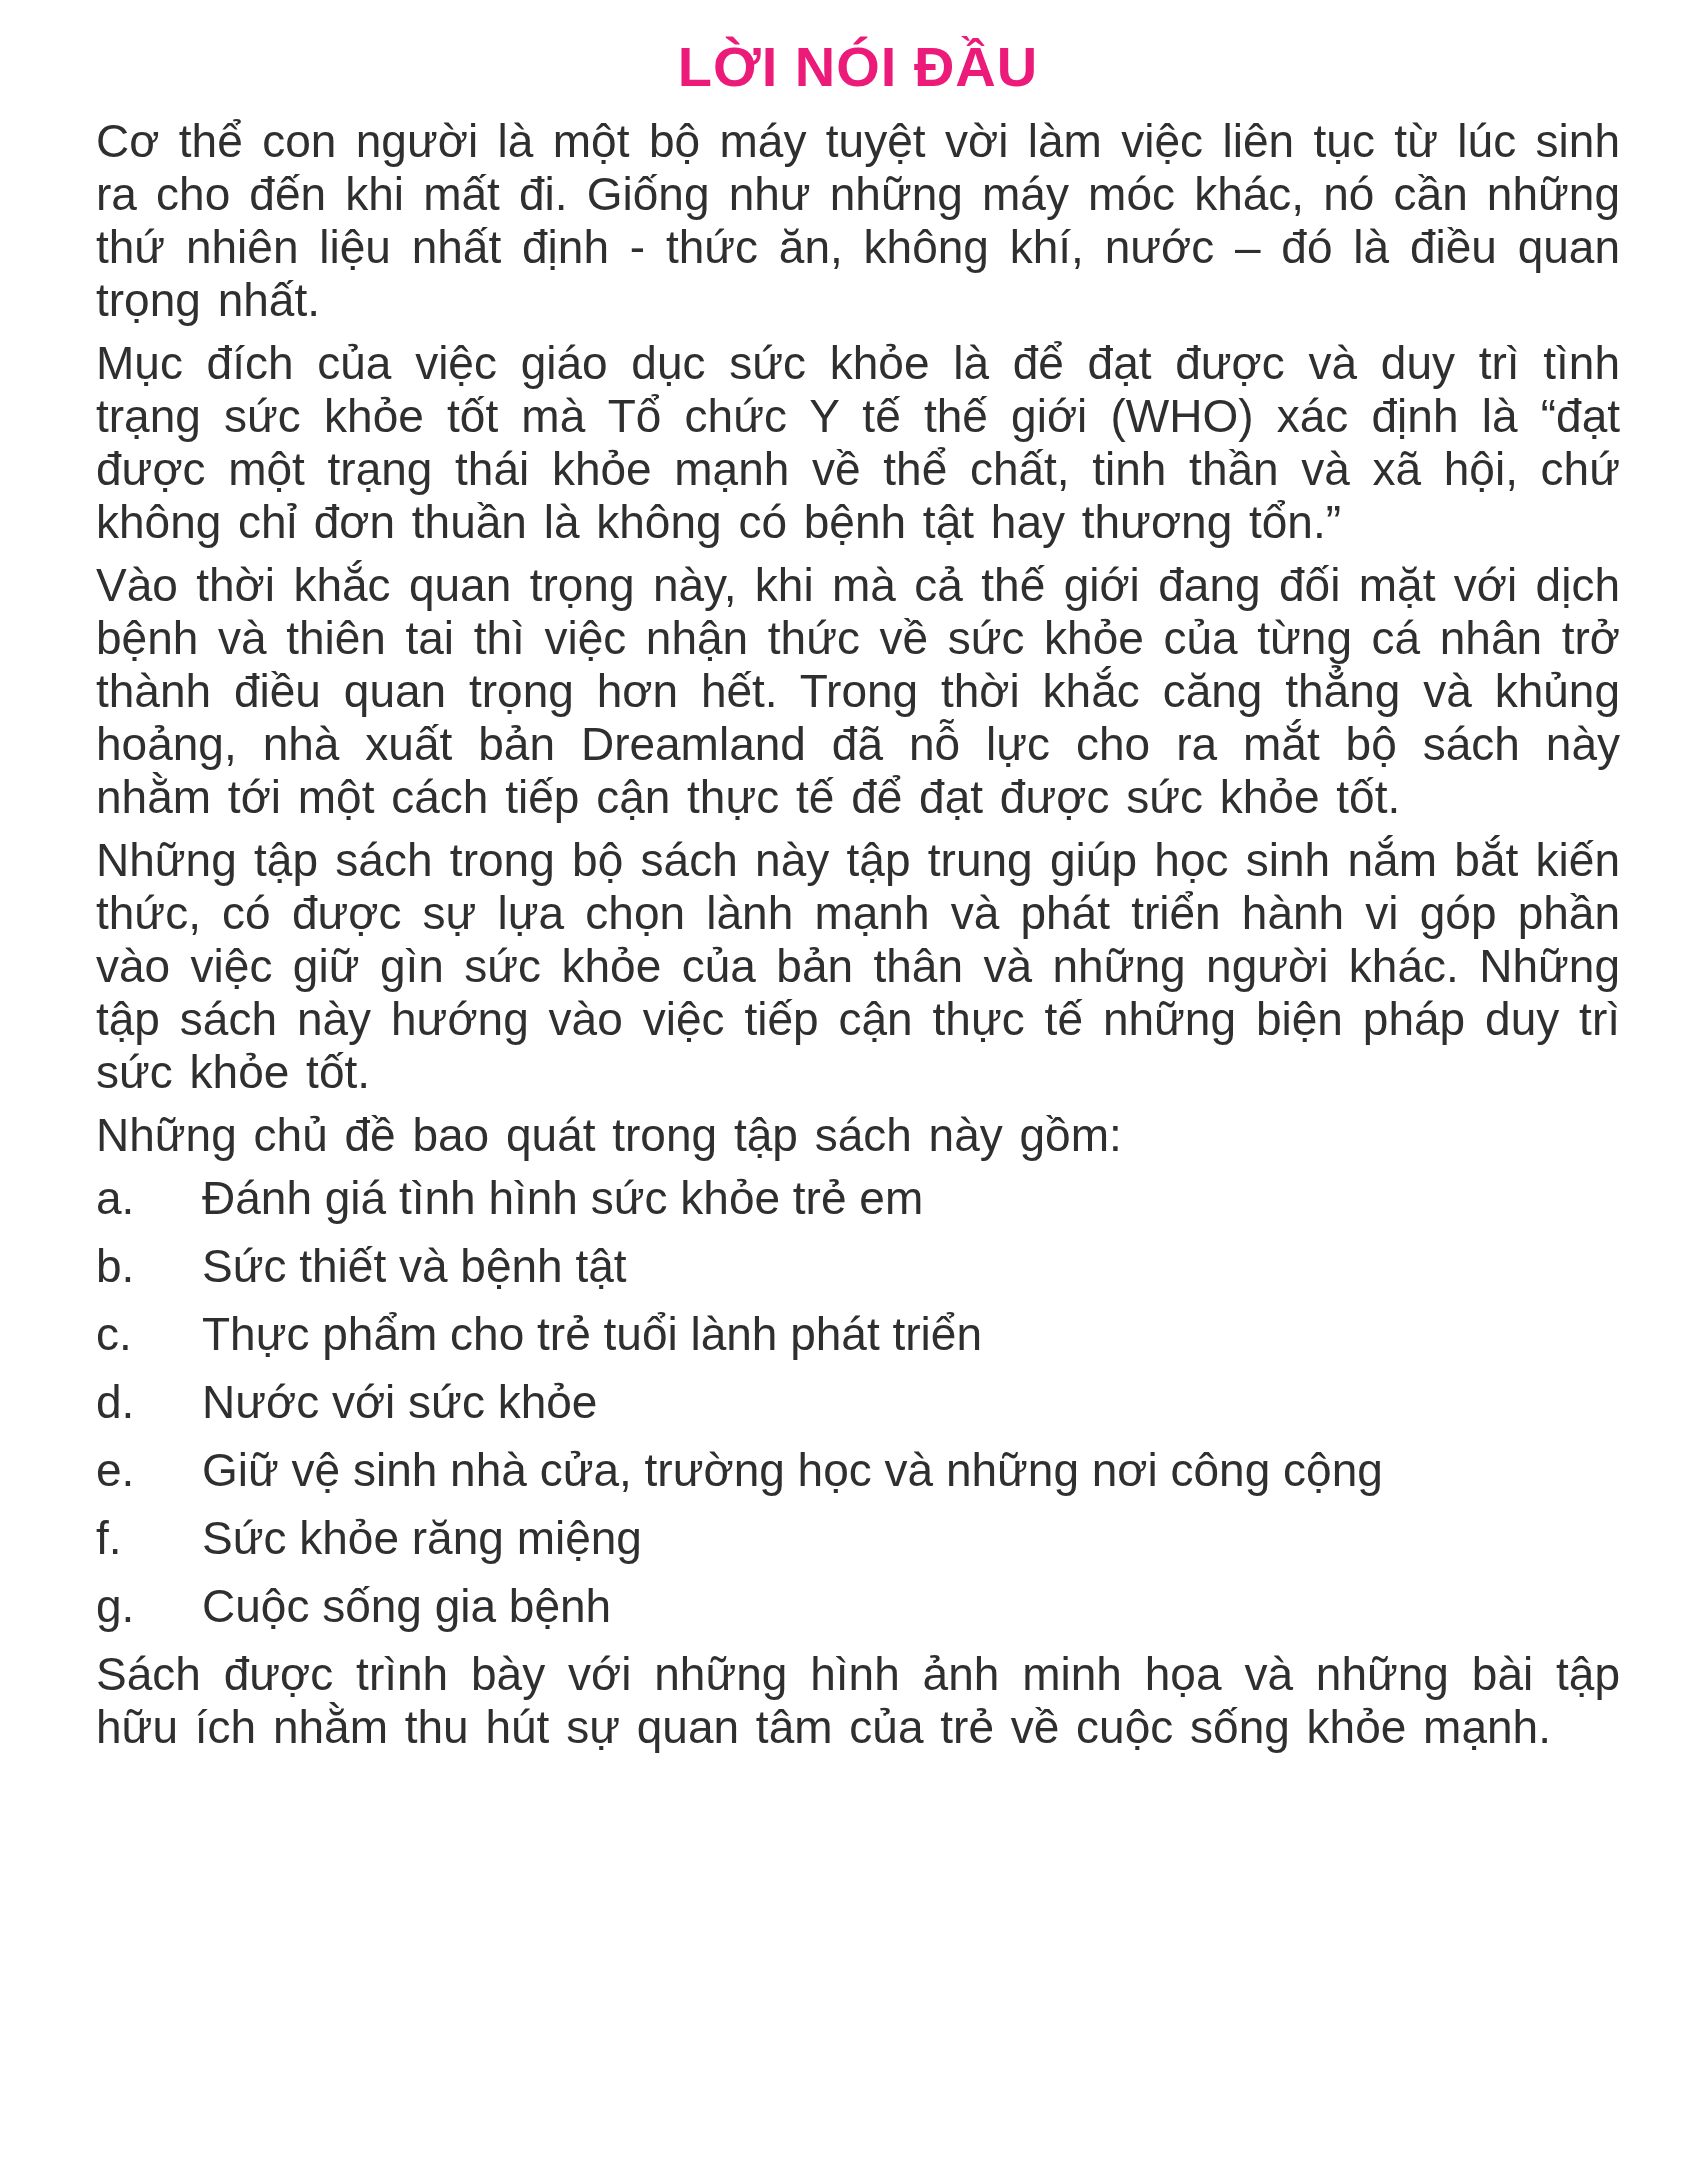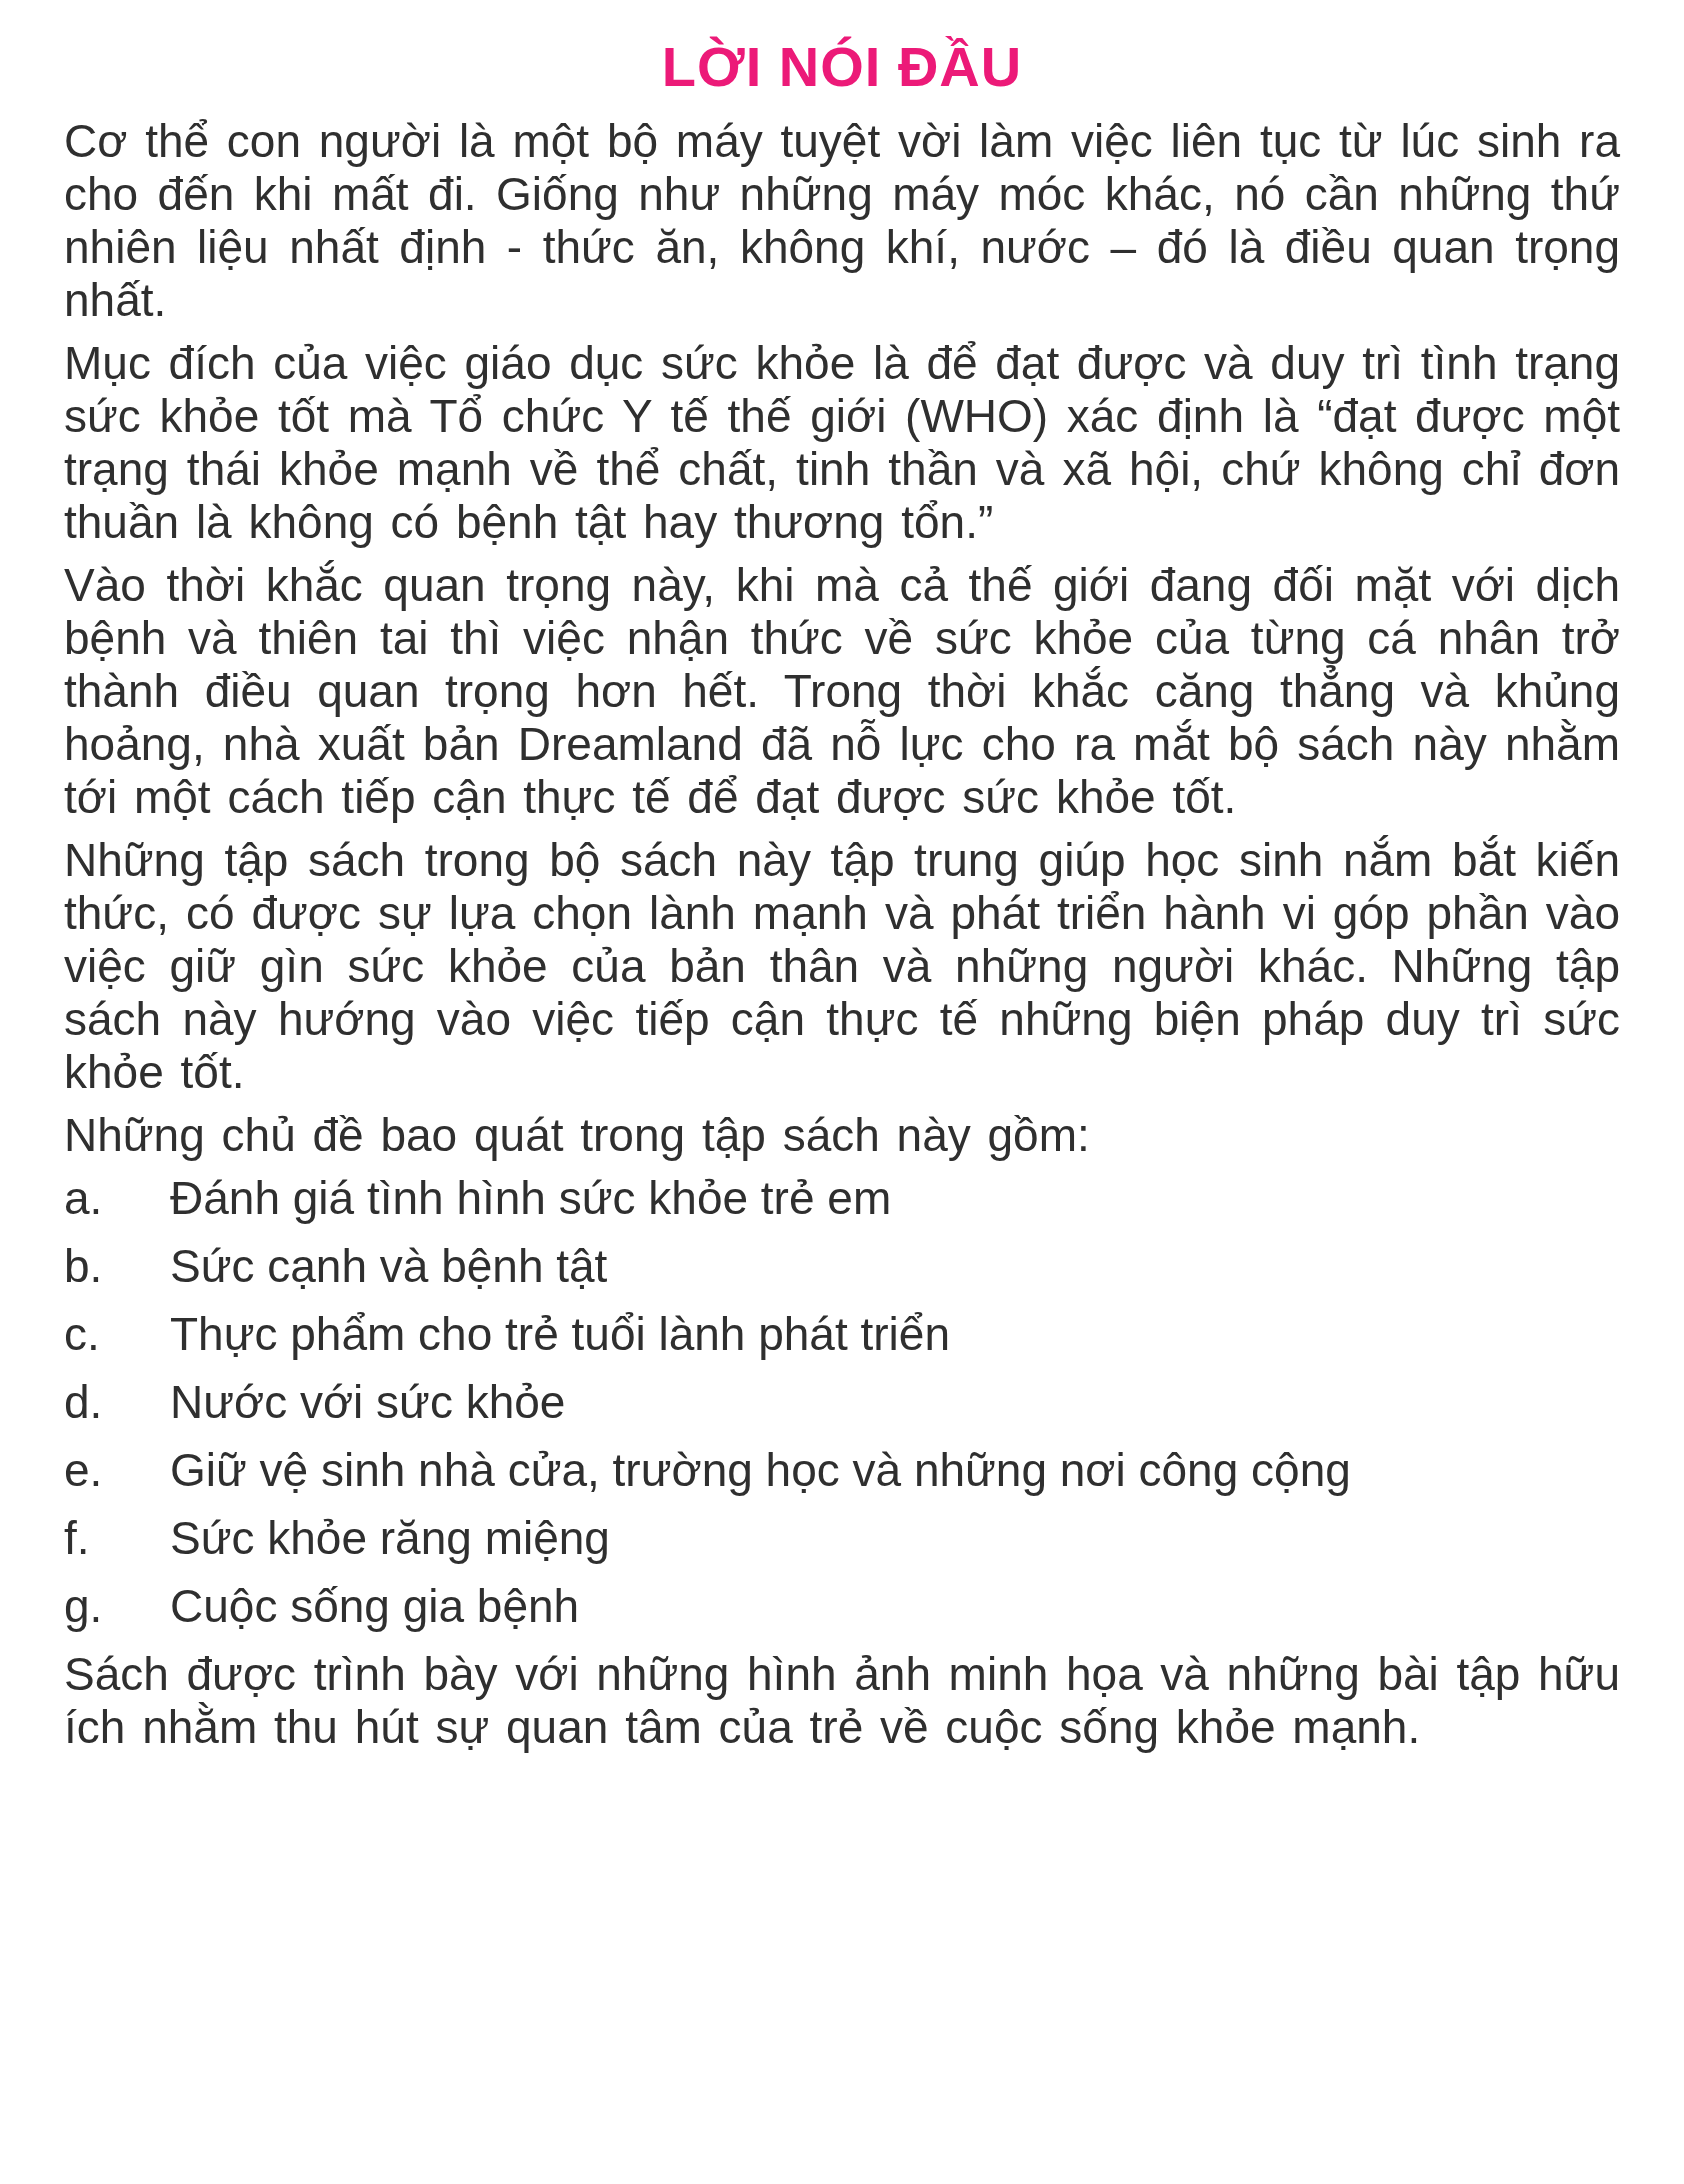--- a/index.html
+++ b/index.html
@@ -6,21 +6,21 @@
     margin: 0;
     padding: 0;
     background: #ffffff;
   }
   .page {
     position: relative;
     width: 1684px;
     height: 2184px;
     box-sizing: border-box;
     background: #ffffff;
-    padding: 38px 64px 20px 64px;
+    padding: 38px 64px 20px 96px;
     font-family: "Liberation Sans", sans-serif;
     color: #2f2f2f;
     overflow: hidden;
   }
   .doc-title {
     margin: 0 0 18px 0;
     text-align: center;
     font-size: 56px;
     line-height: 1.05;
     font-weight: bold;
@@ -77,21 +77,21 @@
   <p class="body-par">Những tập sách trong bộ sách này tập trung giúp học sinh nắm bắt kiến thức, có được sự lựa chọn lành mạnh và phát triển hành vi góp phần vào việc giữ gìn sức khỏe của bản thân và những người khác. Những tập sách này hướng vào việc tiếp cận thực tế những biện pháp duy trì sức khỏe tốt.</p>
   <p class="body-par">Những chủ đề bao quát trong tập sách này gồm:</p>
 
   <div class="topic-list">
     <div class="topic-item">
       <span class="topic-letter">a.</span>
       <span class="topic-text">Đánh giá tình hình sức khỏe trẻ em</span>
     </div>
     <div class="topic-item">
       <span class="topic-letter">b.</span>
-      <span class="topic-text">Sức cạnh và bệnh tật</span>
+      <span class="topic-text">Sức thiết và bệnh tật</span>
     </div>
     <div class="topic-item">
       <span class="topic-letter">c.</span>
       <span class="topic-text">Thực phẩm cho trẻ tuổi lành phát triển</span>
     </div>
     <div class="topic-item">
       <span class="topic-letter">d.</span>
       <span class="topic-text">Nước với sức khỏe</span>
     </div>
     <div class="topic-item">

